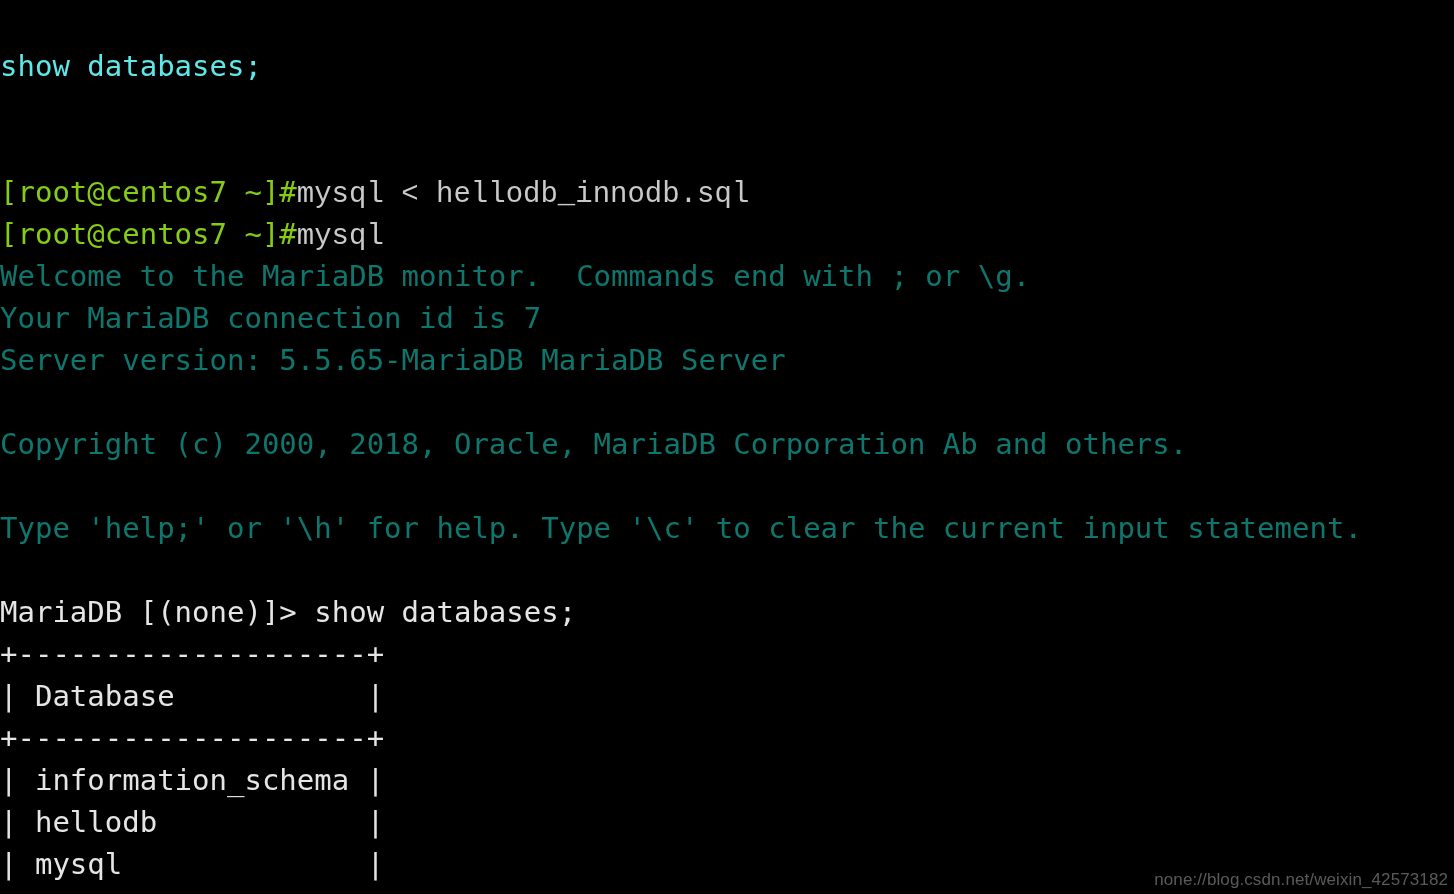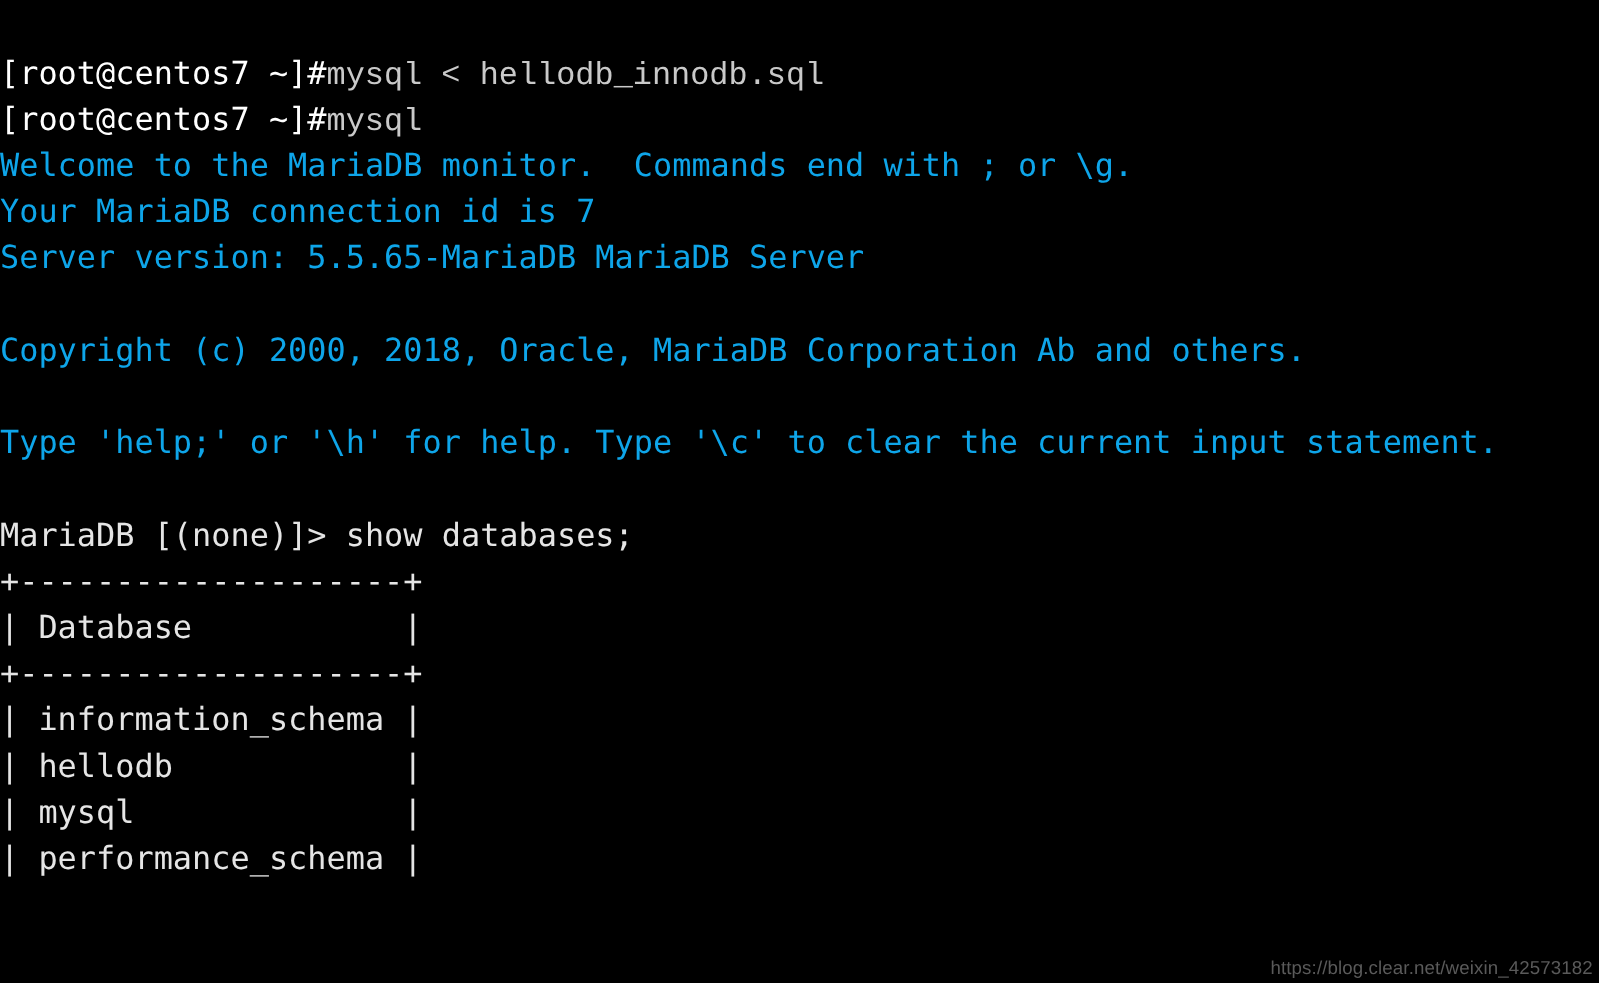--- a/index.html
+++ b/index.html
@@ -32,40 +32,41 @@
     position: absolute;
     left: 0;
     top: -39px;
   }
   .line {
     height: 42px;
     line-height: 42px;
     white-space: pre;
     display: block;
   }
-  .c-prompt   { color: #ffffff; }
+  .c-prompt   { color: #84cc16; }
   .c-cmd      { color: #c9c9c9; font-family: Liberation Mono, monospace; }
-  .c-cyan     { color: #0ea5e9; }
+  .c-cyan     { color: #0f766e; }
   .c-white    { color: #e5e5e5; }
   .c-clip     { color: #5ee8e8; }
 
   #watermark {
     position: absolute;
     right: 6px;
     bottom: 4px;
     color: #5a5a5a;
     font-family: "Liberation Sans", sans-serif;
     font-size: 17px;
     letter-spacing: 0.1px;
     white-space: pre;
     pointer-events: none;
   }
 </style>
 </head>
 <body>
 
 <div id="terminal">
   <div class="scroll">
+    <div class="line"><span class="c-clip">show databases;</span></div>
     <div id="lines"><div class="line"><span class="c-prompt">[root@centos7 ~]#</span><span class="c-cmd">mysql &lt; hellodb_innodb.sql</span></div><div class="line"><span class="c-prompt">[root@centos7 ~]#</span><span class="c-cmd">mysql</span></div><div class="line"><span class="c-cyan">Welcome to the MariaDB monitor.  Commands end with ; or \g.</span></div><div class="line"><span class="c-cyan">Your MariaDB connection id is 7</span></div><div class="line"><span class="c-cyan">Server version: 5.5.65-MariaDB MariaDB Server</span></div><div class="line">&nbsp;</div><div class="line"><span class="c-cyan">Copyright (c) 2000, 2018, Oracle, MariaDB Corporation Ab and others.</span></div><div class="line">&nbsp;</div><div class="line"><span class="c-cyan">Type 'help;' or '\h' for help. Type '\c' to clear the current input statement.</span></div><div class="line">&nbsp;</div><div class="line"><span class="c-white">MariaDB [(none)]&gt; show databases;</span></div><div class="line"><span class="c-white">+--------------------+</span></div><div class="line"><span class="c-white">| Database           |</span></div><div class="line"><span class="c-white">+--------------------+</span></div><div class="line"><span class="c-white">| information_schema |</span></div><div class="line"><span class="c-white">| hellodb            |</span></div><div class="line"><span class="c-white">| mysql              |</span></div><div class="line"><span class="c-white">| performance_schema |</span></div></div>
   </div>
 </div>
 
-<div id="watermark">https://blog.clear.net/weixin_42573182</div>
+<div id="watermark">none://blog.csdn.net/weixin_42573182</div>
 
 </body></html>

